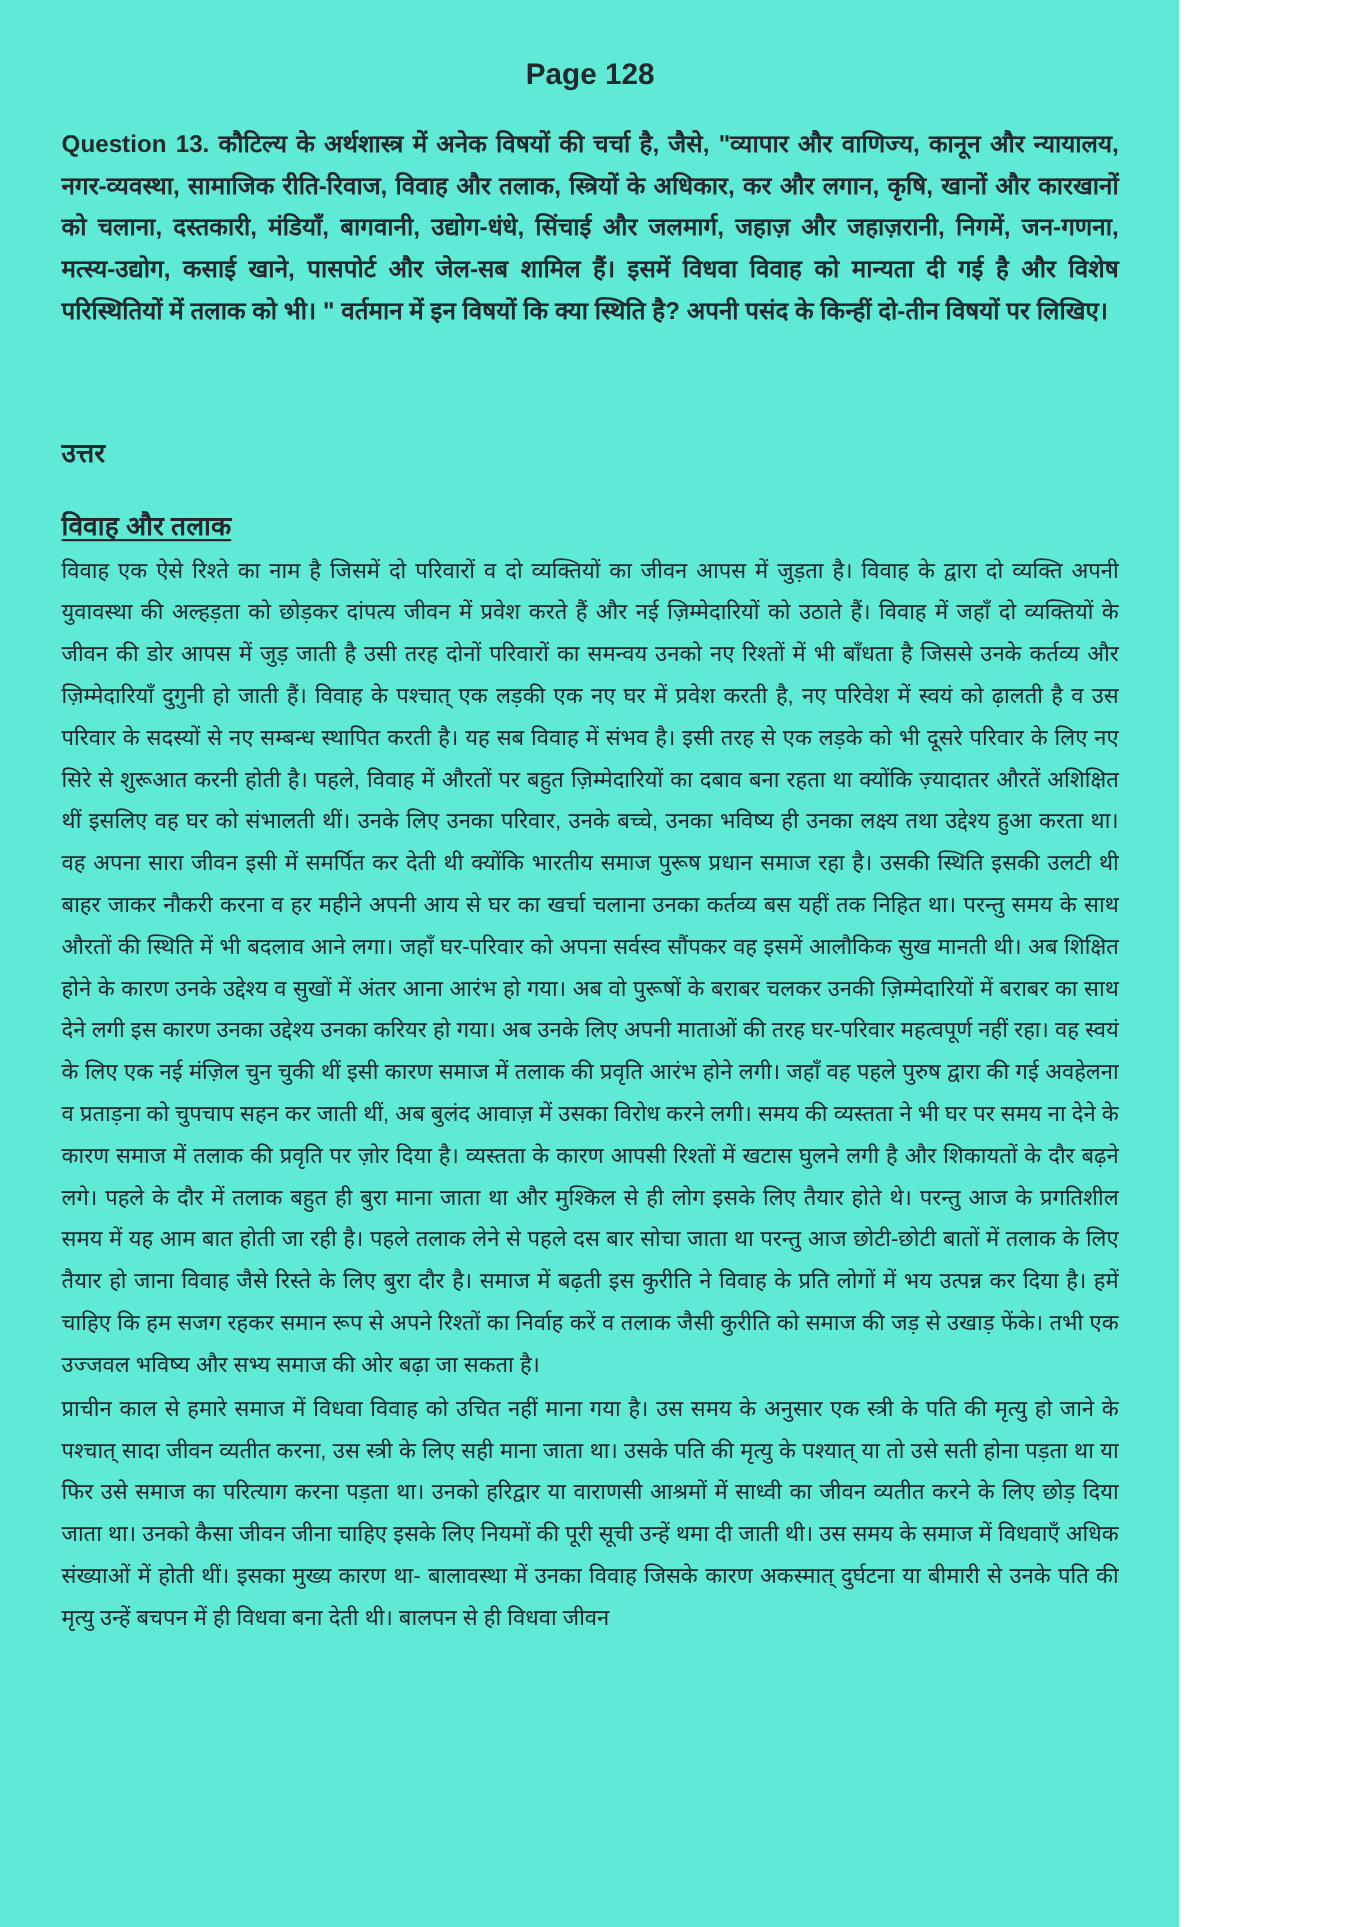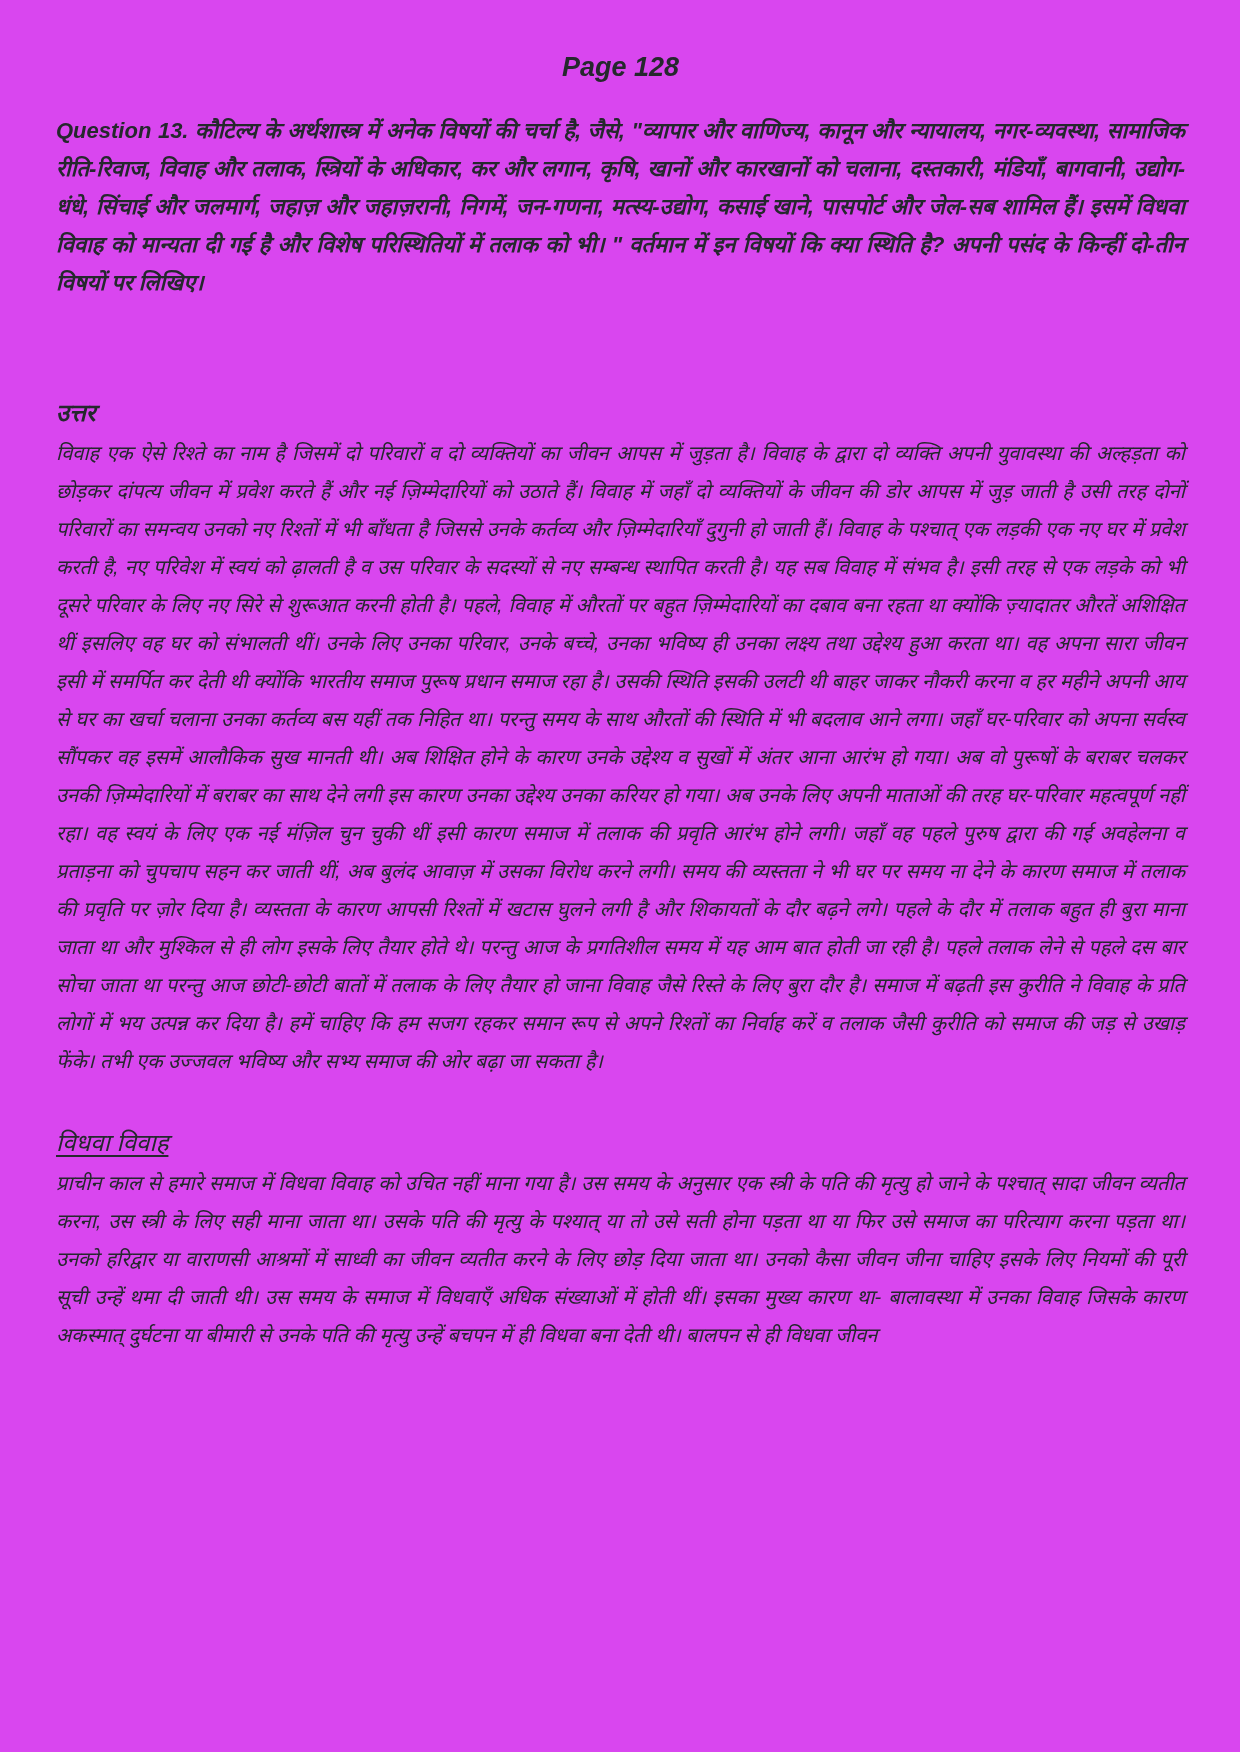--- a/index.html
+++ b/index.html
@@ -1,29 +1,28 @@
 <!DOCTYPE html>
 <html lang="hi"><head>
 <meta charset="utf-8">
 <style>
   html, body {
     margin: 0;
     padding: 0;
     background: #ffffff;
   }
   .page {
-    width: 1240px;
+    width: 1072px;
     height: 1752px;
     box-sizing: border-box;
     padding: 50px 55px 0 56px;
-    background: #d946ef;
+    background: #5eead4;
     color: #25282d;
     font-family: "Liberation Sans", "DejaVu Sans", sans-serif;
     overflow: hidden;
-    font-style: italic;
   }
   .page-title {
     text-align: center;
     font-size: 27px;
     font-weight: bold;
     line-height: 34px;
     margin: 0 0 28px 0;
   }
   .question {
     margin: 0;
@@ -66,20 +65,20 @@
 <body>
 
 <div class="page">
 
   <div class="page-title">Page 128</div>
 
   <p class="question"><span>Question 13.</span><span> कौटिल्य के अर्थशास्त्र में अनेक विषयों की चर्चा है, जैसे, "व्यापार और वाणिज्य, कानून और न्यायालय, नगर-व्यवस्था, सामाजिक रीति-रिवाज, विवाह और तलाक, स्त्रियों के अधिकार, कर और लगान, कृषि, खानों और कारखानों को चलाना, दस्तकारी, मंडियाँ, बागवानी, उद्योग-धंधे, सिंचाई और जलमार्ग, जहाज़ और जहाज़रानी, निगमें, जन-गणना, मत्स्य-उद्योग, कसाई खाने, पासपोर्ट और जेल-सब शामिल हैं। इसमें विधवा विवाह को मान्यता दी गई है और विशेष परिस्थितियों में तलाक को भी। " वर्तमान में इन विषयों कि क्या स्थिति है? अपनी पसंद के किन्हीं दो-तीन विषयों पर लिखिए।</span></p>
 
   <div class="answer-label">उत्तर</div>
 
+  <div class="section-heading bold first">विवाह और तलाक</div>
 
   <p class="section-body">विवाह एक ऐसे रिश्ते का नाम है जिसमें दो परिवारों व दो व्यक्तियों का जीवन आपस में जुड़ता है। विवाह के द्वारा दो व्यक्ति अपनी युवावस्था की अल्हड़ता को छोड़कर दांपत्य जीवन में प्रवेश करते हैं और नई ज़िम्मेदारियों को उठाते हैं। विवाह में जहाँ दो व्यक्तियों के जीवन की डोर आपस में जुड़ जाती है उसी तरह दोनों परिवारों का समन्वय उनको नए रिश्तों में भी बाँधता है जिससे उनके कर्तव्य और ज़िम्मेदारियाँ दुगुनी हो जाती हैं। विवाह के पश्चात् एक लड़की एक नए घर में प्रवेश करती है, नए परिवेश में स्वयं को ढ़ालती है व उस परिवार के सदस्यों से नए सम्बन्ध स्थापित करती है। यह सब विवाह में संभव है। इसी तरह से एक लड़के को भी दूसरे परिवार के लिए नए सिरे से शुरूआत करनी होती है।  पहले, विवाह में औरतों पर बहुत ज़िम्मेदारियों का दबाव बना रहता था क्योंकि ज़्यादातर औरतें अशिक्षित थीं इसलिए वह घर को संभालती थीं। उनके लिए उनका परिवार, उनके बच्चे, उनका भविष्य ही उनका लक्ष्य तथा उद्देश्य हुआ करता था। वह अपना सारा जीवन इसी में समर्पित कर देती थी क्योंकि भारतीय समाज पुरूष प्रधान समाज रहा है। उसकी स्थिति इसकी उलटी थी बाहर जाकर नौकरी करना व हर महीने अपनी आय से घर का खर्चा चलाना उनका कर्तव्य बस यहीं तक निहित था। परन्तु समय के साथ औरतों की स्थिति में भी बदलाव आने लगा। जहाँ घर-परिवार को अपना सर्वस्व सौंपकर वह इसमें आलौकिक सुख मानती थी।  अब शिक्षित होने के कारण उनके उद्देश्य व सुखों में अंतर आना आरंभ हो गया।  अब वो पुरूषों के बराबर चलकर उनकी ज़िम्मेदारियों में बराबर का साथ देने लगी इस कारण उनका उद्देश्य उनका करियर हो गया।  अब उनके लिए अपनी माताओं की तरह घर-परिवार महत्वपूर्ण नहीं रहा। वह स्वयं के लिए एक नई मंज़िल चुन चुकी थीं इसी कारण समाज में तलाक की प्रवृति आरंभ होने लगी।  जहाँ वह पहले पुरुष द्वारा की गई अवहेलना व प्रताड़ना को चुपचाप सहन कर जाती थीं, अब बुलंद आवाज़ में उसका विरोध करने लगी।  समय की व्यस्तता ने भी घर पर समय ना देने के कारण समाज में तलाक की प्रवृति पर ज़ोर दिया है। व्यस्तता के कारण आपसी रिश्तों में खटास घुलने लगी है और शिकायतों के दौर बढ़ने लगे।  पहले के दौर में तलाक बहुत ही बुरा माना जाता था और मुश्किल से ही लोग इसके लिए तैयार होते थे।  परन्तु आज के प्रगतिशील समय में यह आम बात होती जा रही है।  पहले तलाक लेने से पहले दस बार सोचा जाता था परन्तु आज छोटी-छोटी बातों में तलाक के लिए तैयार हो जाना विवाह जैसे रिस्ते के लिए बुरा दौर है। समाज में बढ़ती इस कुरीति ने विवाह के प्रति लोगों में भय उत्पन्न कर दिया है।  हमें चाहिए कि हम सजग रहकर समान रूप से अपने रिश्तों का निर्वाह करें व तलाक जैसी कुरीति को समाज की जड़ से उखाड़ फेंके।  तभी एक उज्जवल भविष्य और सभ्य समाज की ओर बढ़ा जा सकता है।</p>
 
-  <div class="section-heading second">विधवा विवाह</div>
 
   <p class="section-body">प्राचीन काल से हमारे समाज में विधवा विवाह को उचित नहीं माना गया है। उस समय के अनुसार एक स्त्री के पति की मृत्यु हो जाने के पश्चात् सादा जीवन व्यतीत करना, उस स्त्री के लिए सही माना जाता था।  उसके पति की मृत्यु के पश्यात् या तो उसे सती होना पड़ता था या फिर उसे समाज का परित्याग करना पड़ता था।  उनको हरिद्वार या वाराणसी आश्रमों में साध्वी का जीवन व्यतीत करने के लिए छोड़ दिया जाता था।  उनको कैसा जीवन जीना चाहिए इसके लिए नियमों की पूरी सूची उन्हें थमा दी जाती थी। उस समय के समाज में विधवाएँ अधिक संख्याओं में होती थीं।  इसका मुख्य कारण था- बालावस्था में उनका विवाह जिसके कारण अकस्मात् दुर्घटना या बीमारी से उनके पति की मृत्यु उन्हें बचपन में ही विधवा बना देती थी।  बालपन से ही विधवा जीवन</p>
 
 </div>
 
 </body></html>

